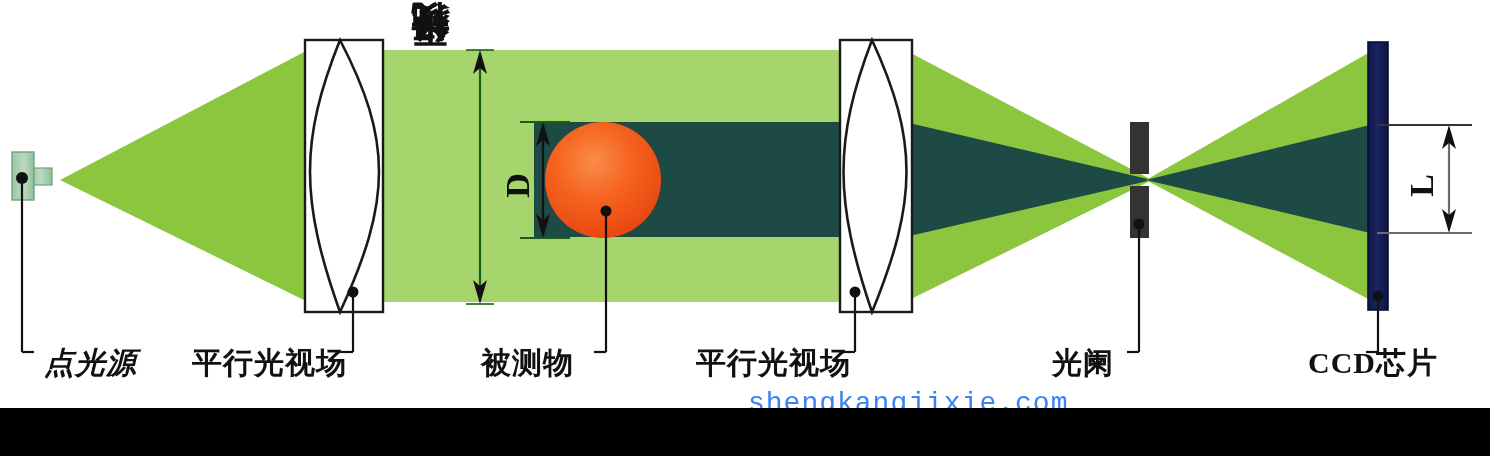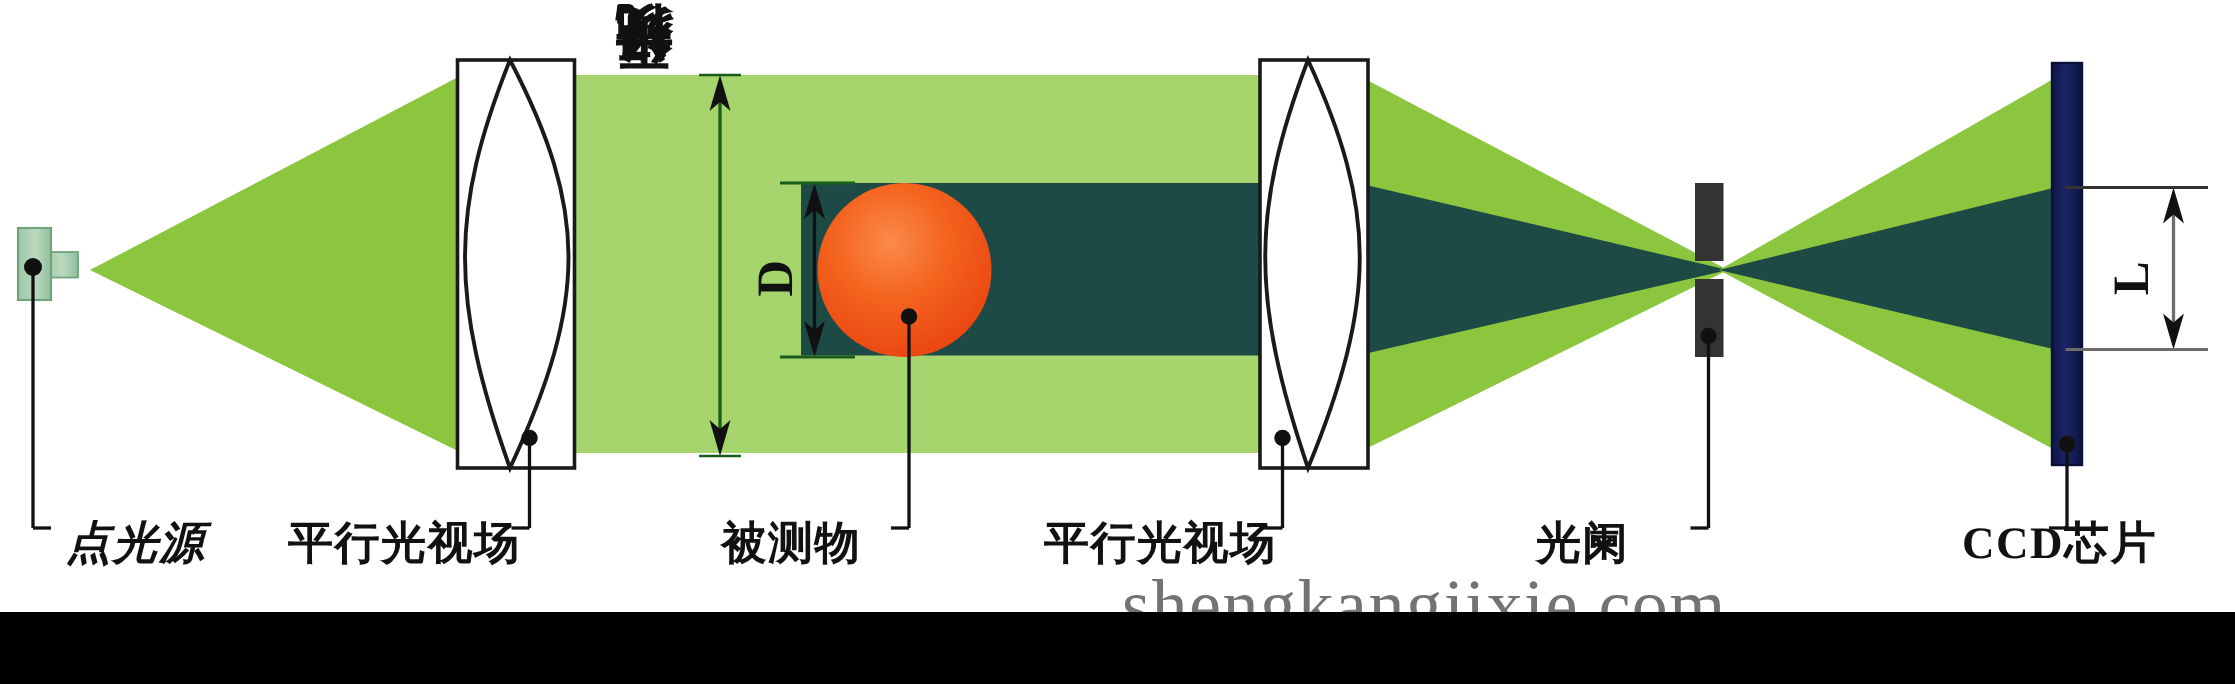--- a/index.html
+++ b/index.html
@@ -40,24 +40,24 @@
   }
   .vert-label {
     font-weight: 700;
     color: #111111;
     transform-origin: 50% 50%;
   }
   #watermark {
     position: absolute;
     left: 748px;
     top: 382px;
-    font-size: 48px;
+    font-size: 28px;
     line-height: 44px;
-    color: #737373;
-    font-family: Liberation Serif, serif;
+    color: #3b82f6;
+    font-family: Liberation Mono, monospace;
     font-weight: 400;
     letter-spacing: 1px;
     white-space: nowrap;
   }
   #bottombar {
     position: absolute;
     left: 0;
     top: 408px;
     width: 1490px;
     height: 48px;
@@ -191,21 +191,21 @@
   <div class="lbl vert-label" style="left:1410px; top:166px; font-size:34px; transform:rotate(-90deg);">L</div>
 
   <div class="lbl comp-label" style="left:44px;font-style:italic;">点光源</div>
 
   <div class="lbl comp-label" style="left:192px;">平行光视场</div>
 
   <div class="lbl comp-label" style="left:481px;">被测物</div>
 
   <div class="lbl comp-label" style="left:696px;">平行光视场</div>
 
-  <div class="lbl comp-label" style="left:1024px;">光阑</div>
+  <div class="lbl comp-label" style="left:1052px;">光阑</div>
 
   <div class="lbl comp-label" style="left:1308px;">CCD芯片</div>
 
   <div id="watermark">shengkangjixie.com</div>
 
   <div id="bottombar"></div>
 
 </div>
 
 </body></html>

